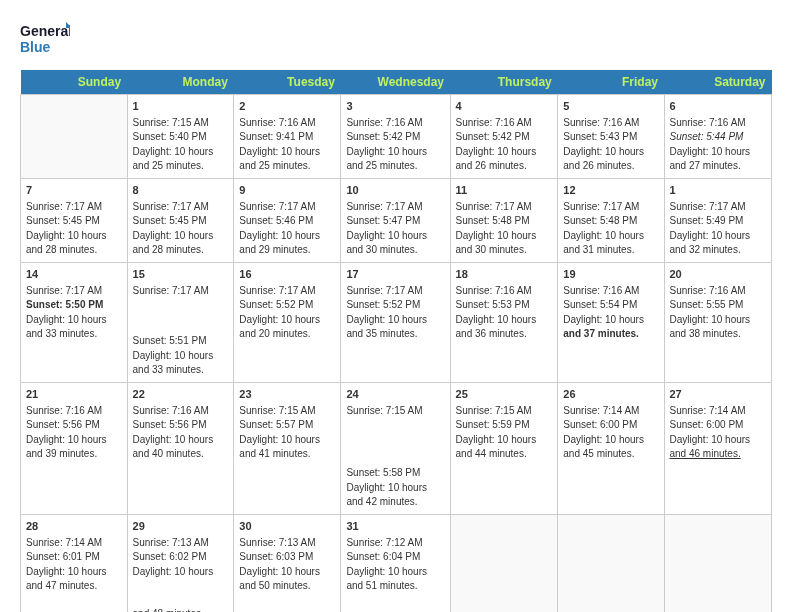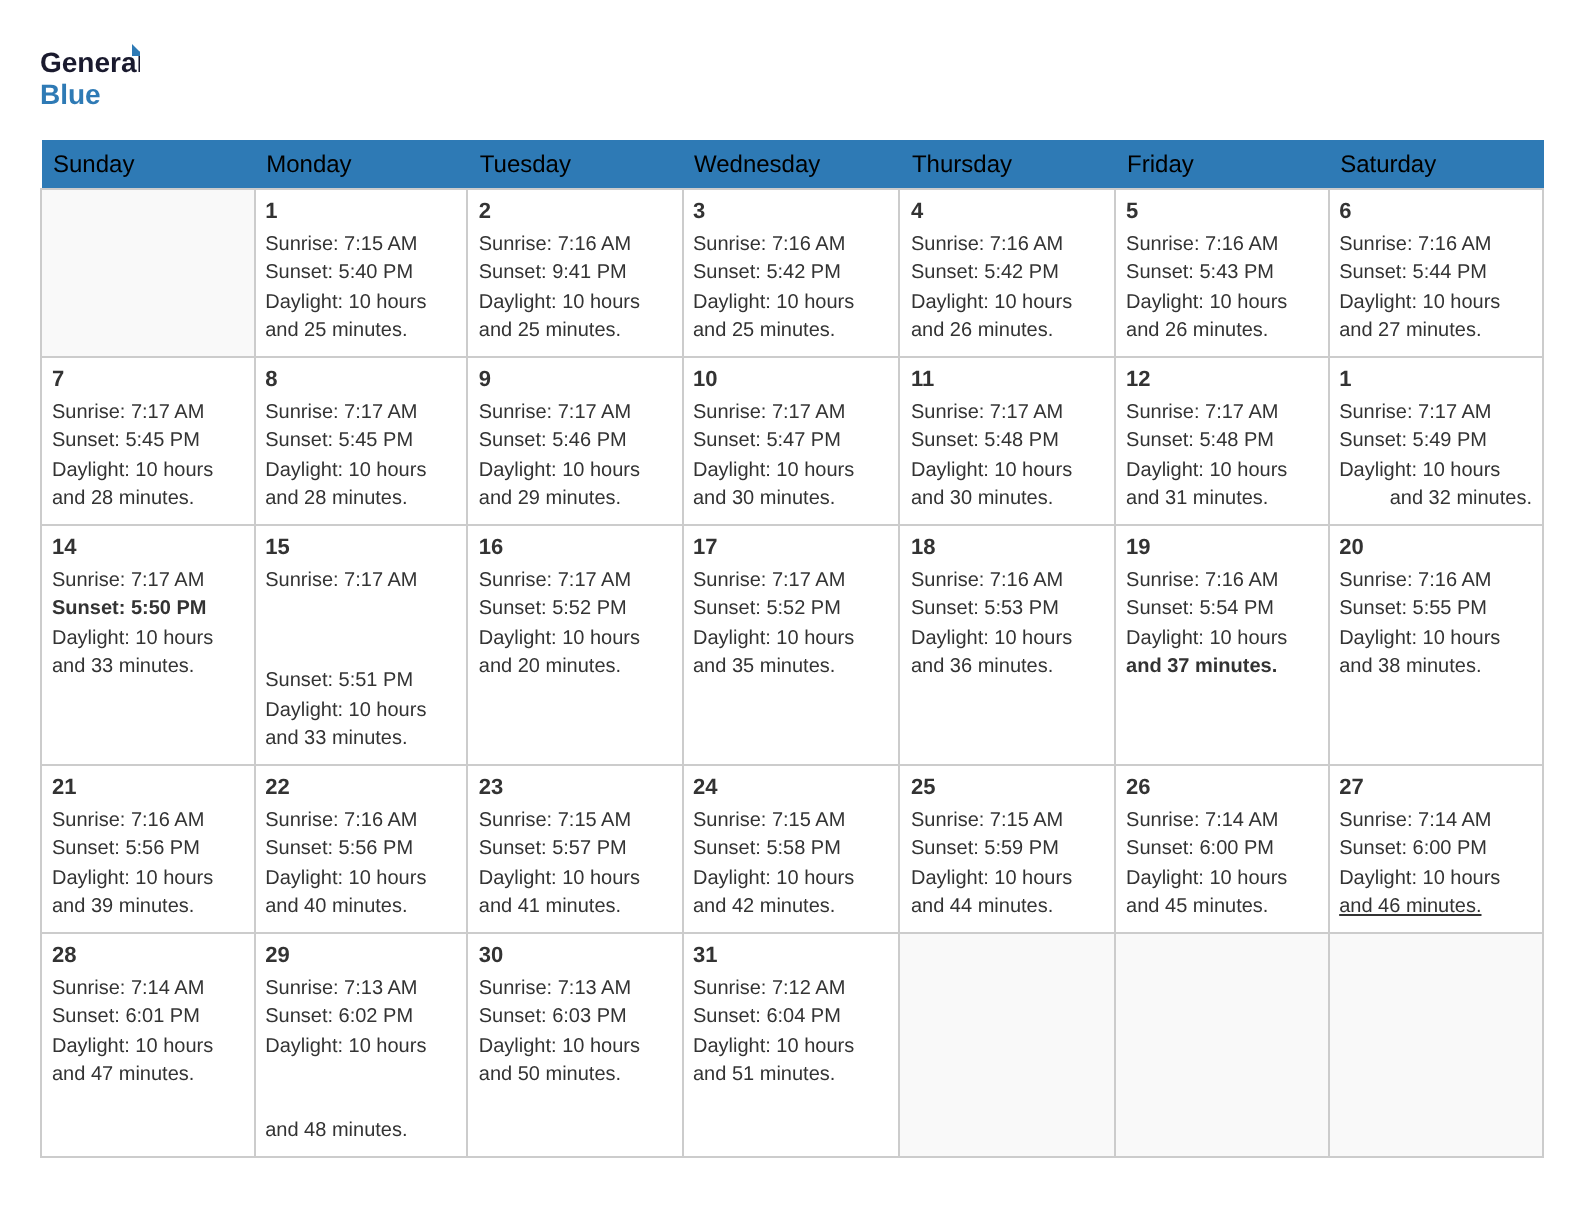--- a/index.html
+++ b/index.html
@@ -37,25 +37,25 @@
       font-size: 15px;
       color: #444;
     }
     table {
       width: 100%;
       border-collapse: collapse;
       font-size: 10.5px;
     }
     thead tr th {
       background-color: #2e7ab5;
-      color: #000000;
+      color: #bef264;
       padding: 5px 6px;
-      text-align: left;
+      text-align: right;
       font-size: 12px;
-      font-weight: normal;
+      font-weight: bold;
     }
     tbody tr td {
       border: 1px solid #ccc;
       vertical-align: top;
       padding: 4px 5px;
       height: 78px;
       width: 113px;
       color: #333;
       font-size: 10px;
       line-height: 1.45;
@@ -134,21 +134,21 @@
           <td>
             <span class="day-num">5</span>
             <span style="display: block;">Sunrise: 7:16 AM</span>
             <span style="display: block;">Sunset: 5:43 PM</span>
             <span style="display: block;">Daylight: 10 hours</span>
             <span style="display: block;">and 26 minutes.</span>
           </td>
           <td>
             <span class="day-num">6</span>
             <span style="display: block;">Sunrise: 7:16 AM</span>
-            <span style="display: block;">Sunset: 5:44 PM</span>
+            <span style="display: block; font-style: italic;">Sunset: 5:44 PM</span>
             <span style="display: block;">Daylight: 10 hours</span>
             <span style="display: block;">and 27 minutes.</span>
           </td>
         </tr>
         <tr>
           <td>
             <span class="day-num">7</span>
             <span style="display: block;">Sunrise: 7:17 AM</span>
             <span style="display: block;">Sunset: 5:45 PM</span>
             <span style="display: block;">Daylight: 10 hours</span>
@@ -187,21 +187,21 @@
             <span style="display: block;">Sunrise: 7:17 AM</span>
             <span style="display: block;">Sunset: 5:48 PM</span>
             <span style="display: block;">Daylight: 10 hours</span>
             <span style="display: block;">and 31 minutes.</span>
           </td>
           <td>
             <span class="day-num">1</span>
             <span style="display: block;">Sunrise: 7:17 AM</span>
             <span style="display: block;">Sunset: 5:49 PM</span>
             <span style="display: block;">Daylight: 10 hours</span>
-            <span style="display: block; text-align: right;">and 32 minutes.</span>
+            <span style="display: block;">and 32 minutes.</span>
           </td>
         </tr>
         <tr>
           <td>
             <span class="day-num">14</span>
             <span style="display: block;">Sunrise: 7:17 AM</span>
             <span style="display: block; font-weight: bold;">Sunset: 5:50 PM</span>
             <span style="display: block;">Daylight: 10 hours</span>
             <span style="display: block;">and 33 minutes.</span>
           </td>
@@ -266,21 +266,21 @@
           <td>
             <span class="day-num">23</span>
             <span style="display: block;">Sunrise: 7:15 AM</span>
             <span style="display: block;">Sunset: 5:57 PM</span>
             <span style="display: block;">Daylight: 10 hours</span>
             <span style="display: block;">and 41 minutes.</span>
           </td>
           <td>
             <span class="day-num">24</span>
             <span style="display: block;">Sunrise: 7:15 AM</span>
-            <span style="display: block;">Sunset: 5:58 PM</span>
+            <span style="display: block; margin-top: 48px;">Sunset: 5:58 PM</span>
             <span style="display: block;">Daylight: 10 hours</span>
             <span style="display: block;">and 42 minutes.</span>
           </td>
           <td>
             <span class="day-num">25</span>
             <span style="display: block;">Sunrise: 7:15 AM</span>
             <span style="display: block;">Sunset: 5:59 PM</span>
             <span style="display: block;">Daylight: 10 hours</span>
             <span style="display: block;">and 44 minutes.</span>
           </td>

